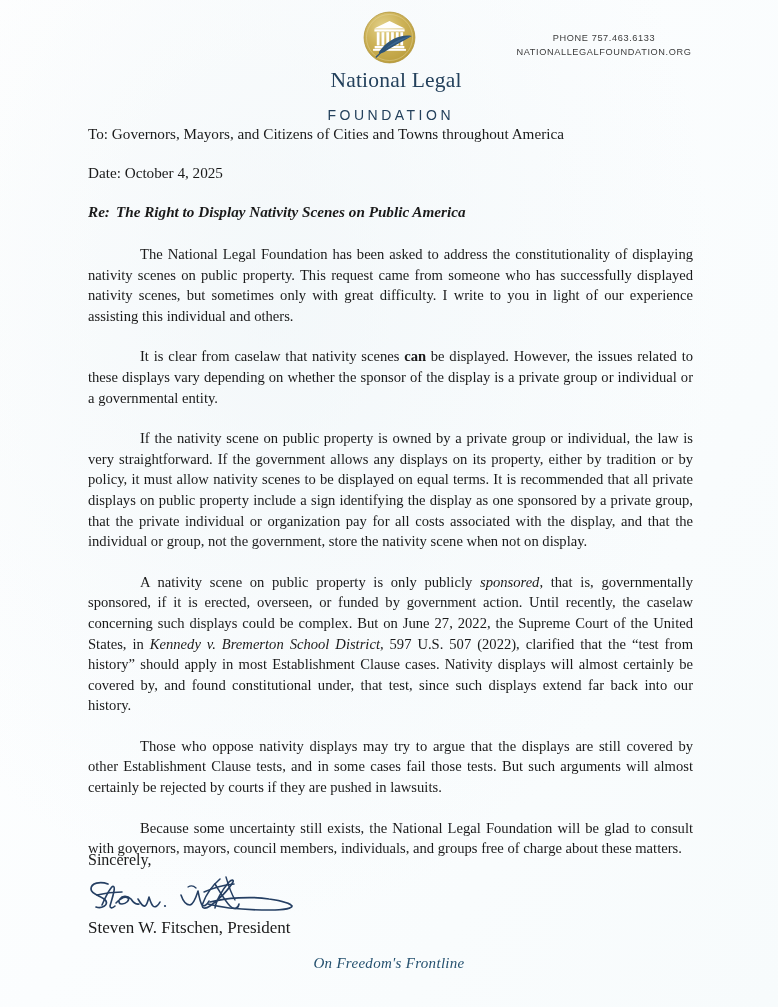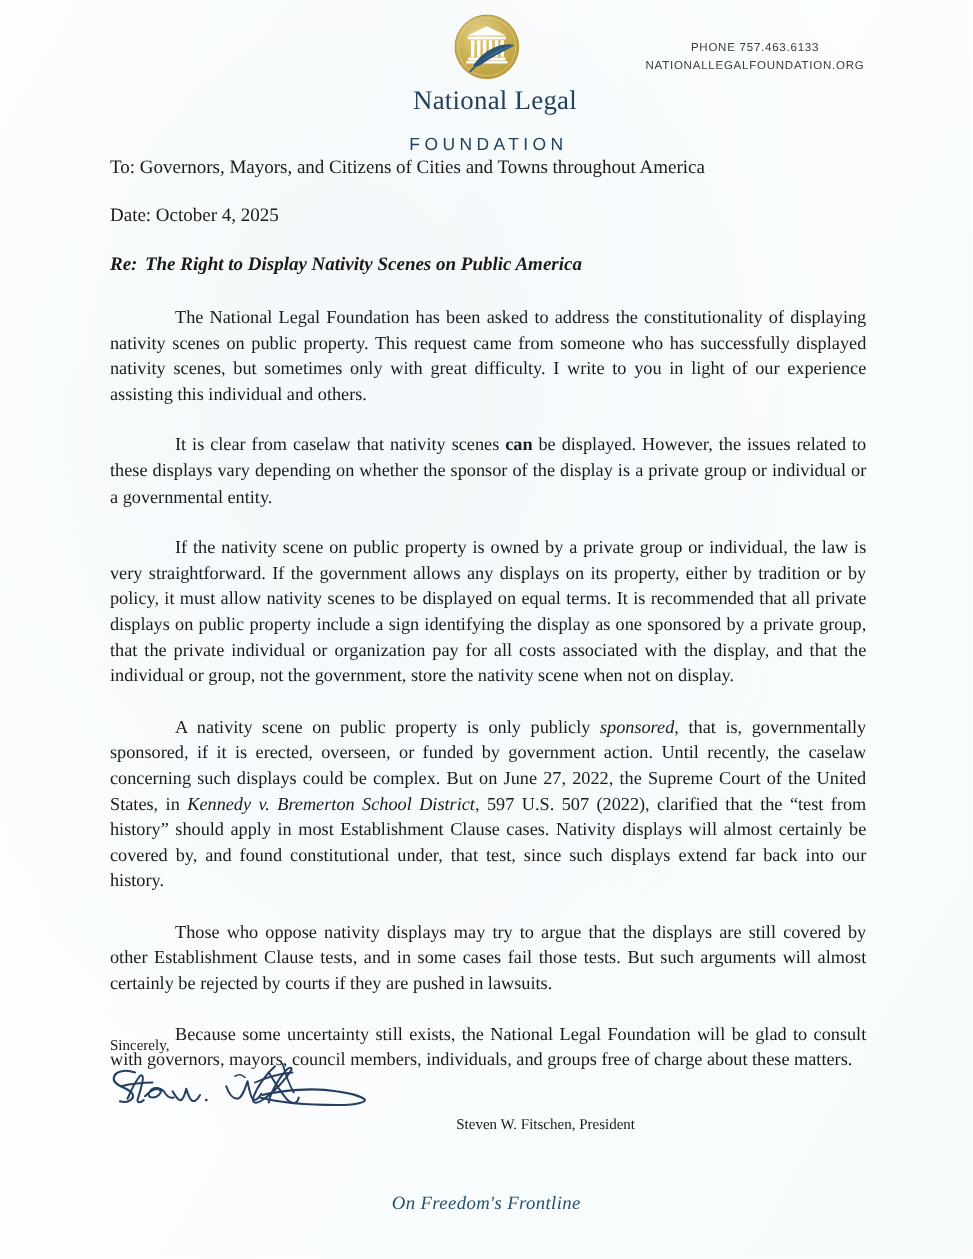--- a/index.html
+++ b/index.html
@@ -136,33 +136,33 @@
   .i { font-style: italic; }
 
   
   .sign-area {
     position: absolute;
     left: 88px;
     top: 830px;
     width: 420px;
   }
   .sincerely {
-    font-size: 12px;
-    line-height: 1;
+    font-size: 16px;
+    line-height: 1;
+    margin-top: 22px;
   }
   .sig-svg {
     display: block;
     margin-top: 7px;
     margin-left: -2px;
   }
   .sig-name {
-    font-size: 12px;
+    font-size: 17px;
     line-height: 1;
     margin-top: 2px;
-    text-align: right;
   }
 
   
   .footer-tag {
     position: absolute;
     left: 0; right: 0;
     top: 955px;
     text-align: center;
     font-family: "Liberation Serif", "DejaVu Serif", serif;
     font-style: italic;

